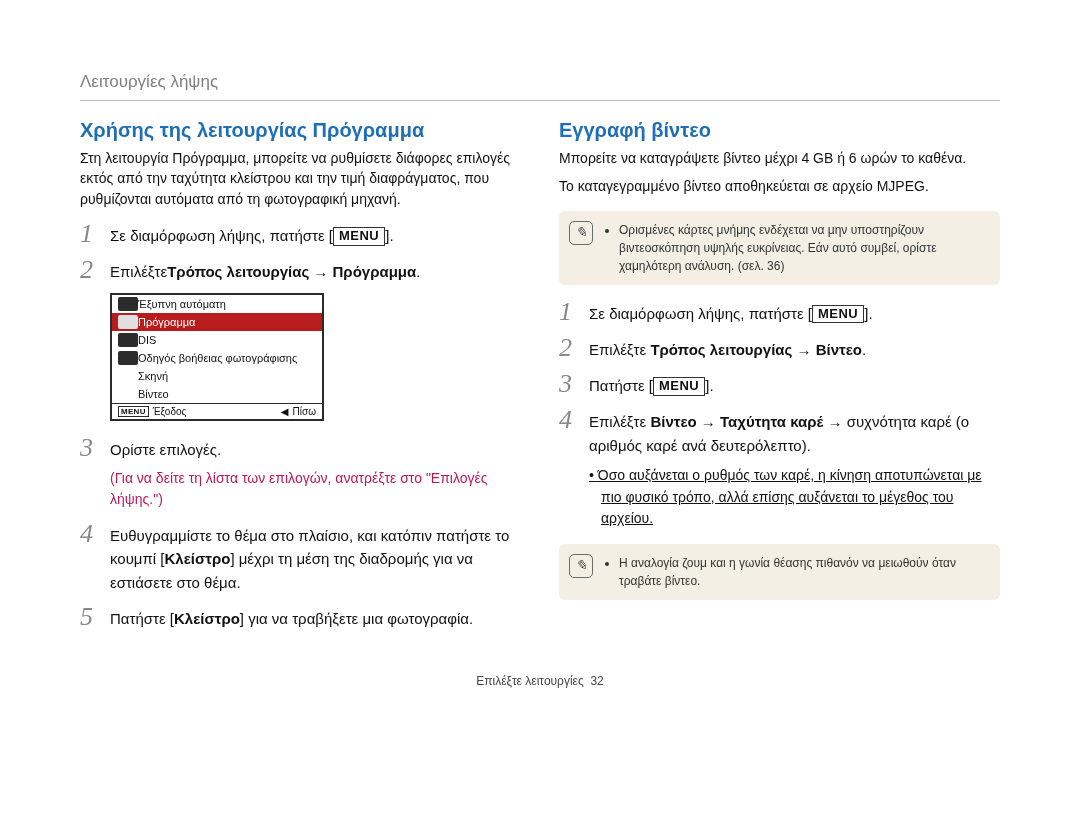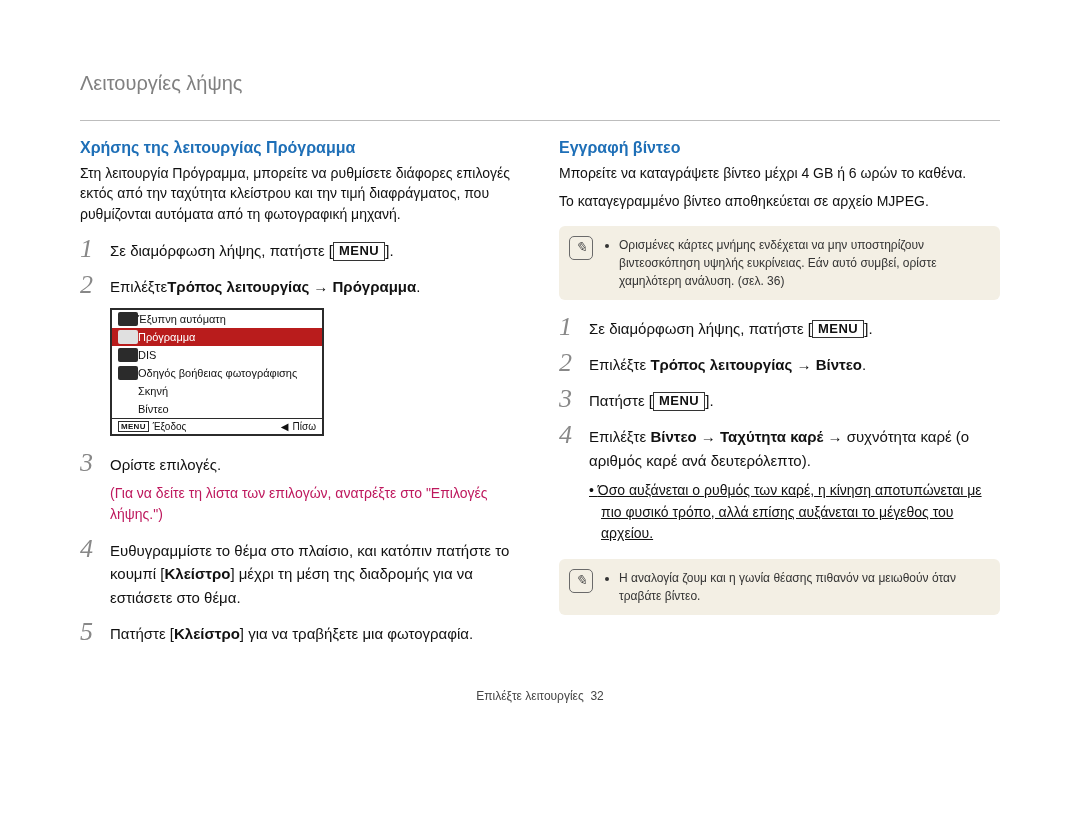--- a/index.html
+++ b/index.html
@@ -11,36 +11,36 @@
     width: 1080px;
     height: 815px;
     box-sizing: border-box;
   }
   .page {
     padding: 72px 80px 40px 80px;
     box-sizing: border-box;
   }
   .breadcrumb {
     color: #808080;
-    font-size: 20px;
+    font-size: 17px;
     border-bottom: 1px solid #bdbdbd;
-    padding-bottom: 25px;
+    padding-bottom: 8px;
     margin-bottom: 18px;
   }
   .columns {
     display: flex;
     gap: 38px;
   }
   .col {
     width: 50%;
   }
   h2.section {
     color: #1e6fb7;
     font-weight: bold;
-    font-size: 16px;
+    font-size: 20px;
     margin: 0 0 6px 0;
   }
   p.body {
     font-size: 14px;
     line-height: 1.45;
     margin: 0 0 8px 0;
   }
   .steps {
     margin-top: 12px;
   }

